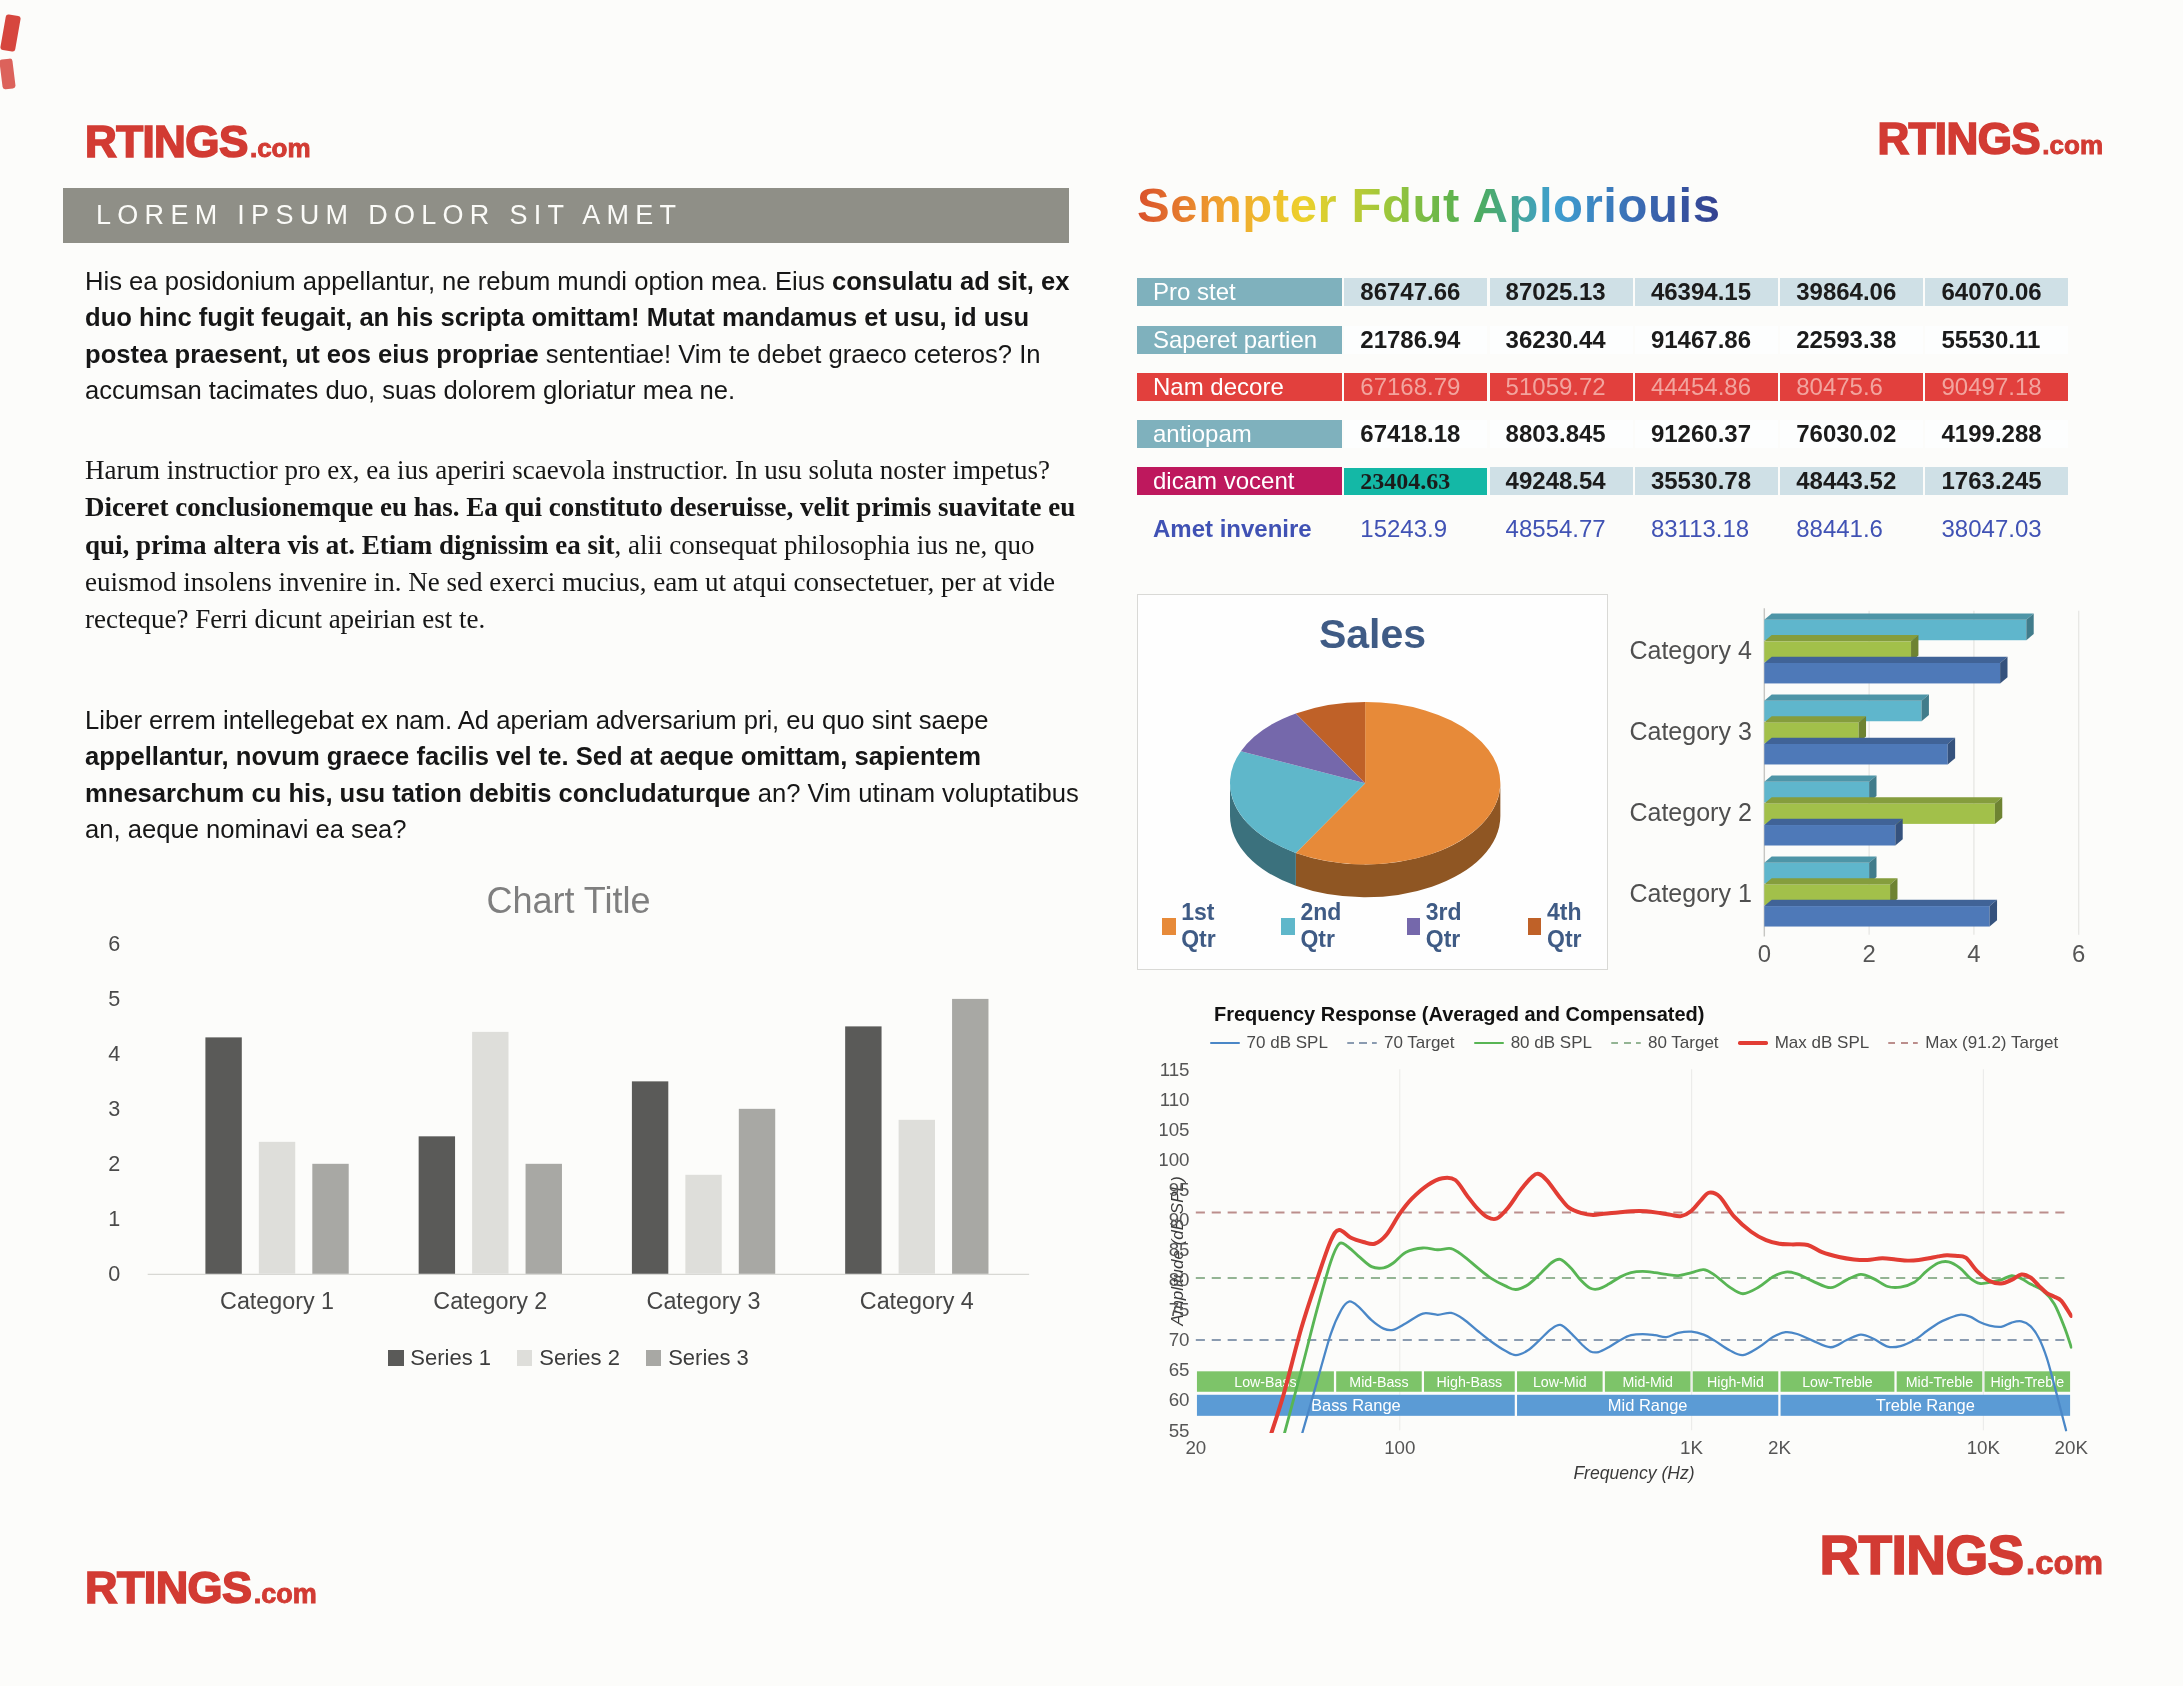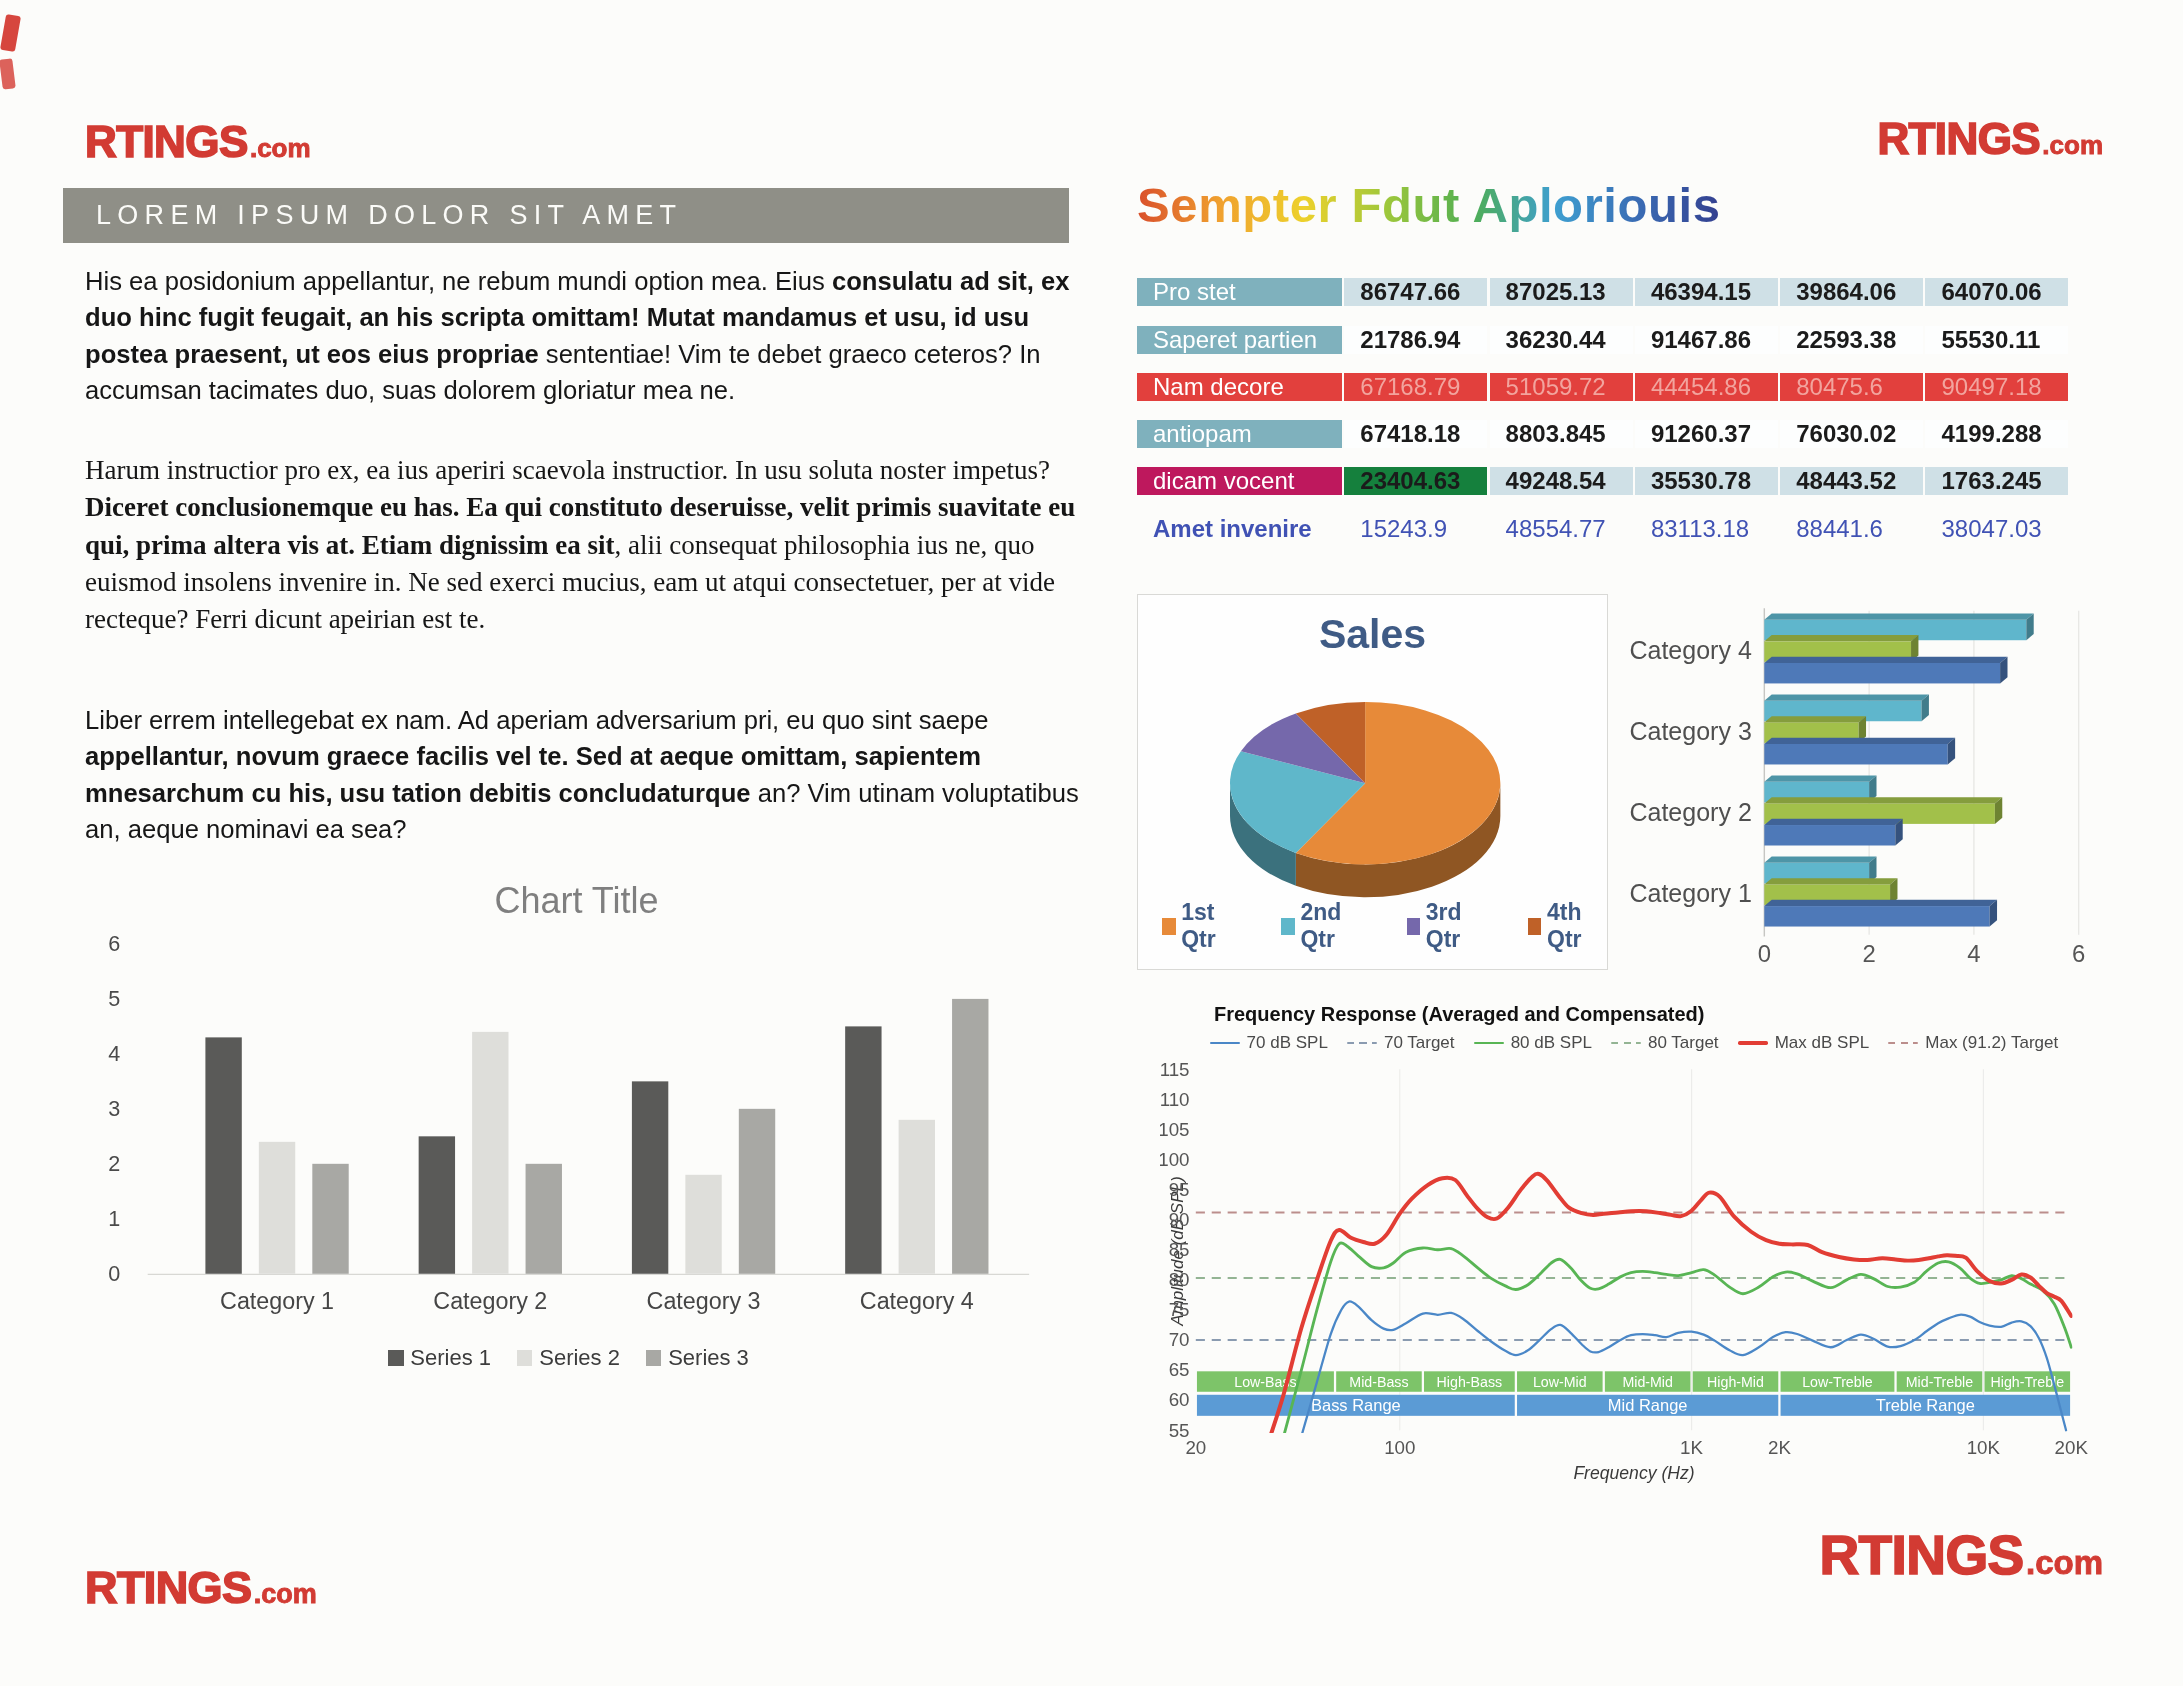--- a/index.html
+++ b/index.html
@@ -19,21 +19,21 @@
   .section-bar span{color:#fbfbf8;font-size:27px;letter-spacing:6.3px;padding-left:33px;}
   .para{left:85px;width:1018px;font-size:25.6px;line-height:1.42;color:#161616;}
   .para.serif{font-family:"Liberation Serif",serif;font-size:27px;line-height:1.38;}
   .para b{font-weight:bold;}
   #para-0{top:263px;} #para-1{top:452px;} #para-2{top:702px;}
   
   svg text{font-family:"Liberation Sans",sans-serif;}
   .legend-row{display:flex;justify-content:center;align-items:center;}
   
   #left-chart{left:85px;top:870px;width:967px;height:537px;}
-  #left-chart .chart-title{position:absolute;left:8px;top:10.2px;width:100%;text-align:center;
+  #left-chart .chart-title{position:absolute;left:0;top:10.2px;width:100%;text-align:center;
       font-size:36px;color:#7f7f7f;}
   #left-chart .legend-row{position:absolute;left:0;top:475px;width:100%;gap:26px;}
   #left-chart .legend-row .sw{width:15.4px;height:15.4px;display:inline-block;margin-right:6.8px;}
   #left-chart .legend-row .it{display:flex;align-items:center;font-size:22px;color:#3c3c3c;}
   
   #right-title{left:1137px;top:177px;font-size:49px;font-weight:bold;
       -webkit-background-clip:text;background-clip:text;color:transparent;letter-spacing:0.6px;}
   #data-table{left:1137px;top:259px;width:944px;}
   #data-table .hdr{display:flex;background:#7fb1bd;height:42px;align-items:center;}
   #data-table .hdr span{color:#fff;font-size:24px;font-weight:bold;box-sizing:border-box;padding-left:17px;}
@@ -170,21 +170,21 @@
       <div class="row">
         <div class="cell lab" style="background: rgb(127, 177, 189);">antiopam</div>
         <div class="cell val" style="background: rgb(253, 254, 254);">67418.18</div>
         <div class="cell val" style="background: rgb(253, 254, 254);">8803.845</div>
         <div class="cell val" style="background: rgb(253, 254, 254);">91260.37</div>
         <div class="cell val" style="background: rgb(253, 254, 254);">76030.02</div>
         <div class="cell val" style="background: rgb(253, 254, 254);">4199.288</div>
       </div>
       <div class="row">
         <div class="cell lab" style="background: #be185d;">dicam vocent</div>
-        <div class="cell val" style="background: #15803d;">23404.63</div>
+        <div class="cell val" style="background: #14b8a6; font-family: Liberation Serif, serif;">23404.63</div>
         <div class="cell val" style="background: rgb(207, 224, 230);">49248.54</div>
         <div class="cell val" style="background: rgb(207, 224, 230);">35530.78</div>
         <div class="cell val" style="background: rgb(207, 224, 230);">48443.52</div>
         <div class="cell val" style="background: rgb(207, 224, 230);">1763.245</div>
       </div>
       <div class="row">
         <div class="cell lab" style="background: transparent; color: rgb(64, 82, 180); font-weight: bold;">Amet invenire</div>
         <div class="cell val" style="background: transparent; color: rgb(64, 82, 180); font-weight: normal;">15243.9</div>
         <div class="cell val" style="background: transparent; color: rgb(64, 82, 180); font-weight: normal;">48554.77</div>
         <div class="cell val" style="background: transparent; color: rgb(64, 82, 180); font-weight: normal;">83113.18</div>

